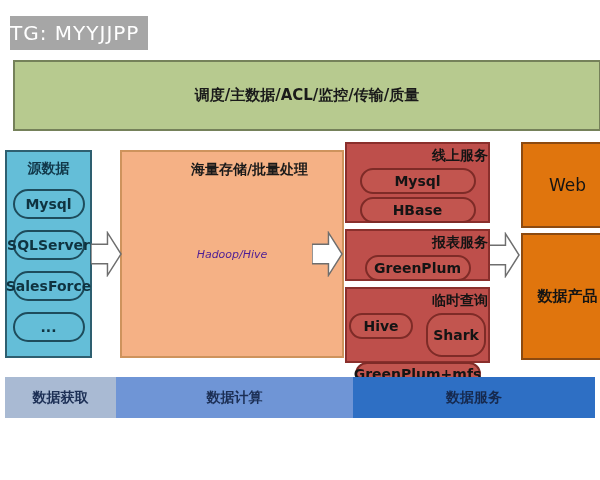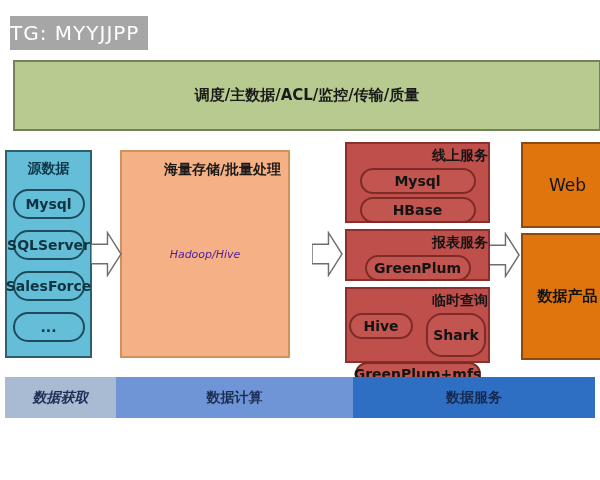--- a/index.html
+++ b/index.html
@@ -22,21 +22,21 @@
   .panel-title { text-align:center; font-weight:700; }
   .pill {
     border-radius:16px; display:flex; align-items:center; justify-content:center;
     box-sizing:border-box;
   }
   
   .src { left:5px; top:150px; width:87px; height:208px; background:#64BED8; border:2px solid #2E5F70; }
   .src .panel-title { margin-top:8px; font-size:14px; color:#11384A; }
   .src .pill { width:72px; height:30px; margin:11px auto 0; border:2px solid #1E4C5C; background:#64BED8; font-size:14px; font-weight:600; color:#0F3340; }
   
-  .storage { left:120px; top:150px; width:170px; height:208px; background:#F5B185; border:2px solid #CE935C;padding-left:35px; }
+  .storage { left:120px; top:150px; width:224px; height:208px; background:#F5B185; border:2px solid #CE935C;padding-left:35px; }
   .storage .panel-title { margin-top:9px; font-size:14px; color:#1a1a1a; }
   .storage-label { position:absolute; inset:0; display:flex; align-items:center; justify-content:center; font-size:11px; color:#4c1d95;font-style:italic; }
   
   .redpanel { left:345px; width:145px; background:#BE4F4B; border:2px solid #8A2F2C; }
   .red-online { top:142px; height:81px; }
   .red-report { top:229px; height:52px; }
   .red-adhoc  { top:287px; height:76px; }
   .redpanel .panel-title { margin-top:3px; font-size:14px; color:#141414;text-align:right; }
   .redpanel .pill { border:2px solid #7E2B27; background:#C2554F; color:#141414; font-size:14px; font-weight:600; }
   .pill-online { width:116px; height:26px; margin:3px auto 0; }
@@ -50,21 +50,21 @@
   .web-panel { top:142px; height:86px; font-size:17px; }
   .product-panel { top:233px; height:127px; font-size:15px; font-weight:700; }
   
   .arrow { position:absolute; width:31px; height:46px; }
   .arrow1 { left:91px;  top:231px; }
   .arrow2 { left:312px; top:231px; }
   .arrow3 { left:489px; top:232px; }
   
   .stage-bar { position:absolute; left:5px; top:377px; width:590px; height:41px; display:flex; }
   .stage-seg { display:flex; align-items:center; justify-content:center; font-size:14px; font-weight:700; color:#1C2F55; }
-  .seg-acquire { width:111px; background:#A9BAD3;font-style:italic; }
+  .seg-acquire { width:111px; background:#A9BAD3; }
   .seg-compute { width:237px; background:#6F95D6; }
   .seg-serve   { flex:1;     background:#2E6FC4; color:#16294E; }
   
   .watermark {
     position:absolute; left:407px; top:441px; width:191px; height:34px;
     background:#ABABAB; color:#ffffff; display:flex; align-items:center; justify-content:center;
     font-size:19px;
   }
 </style>
 </head>

